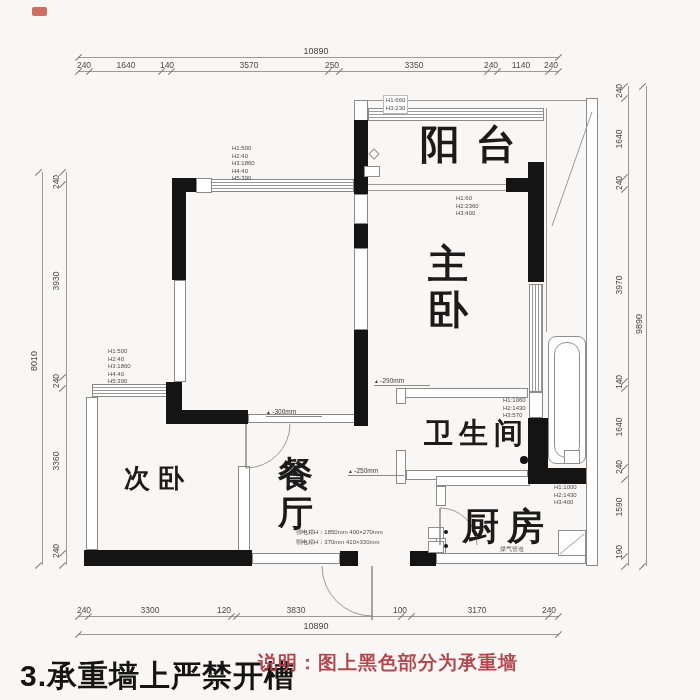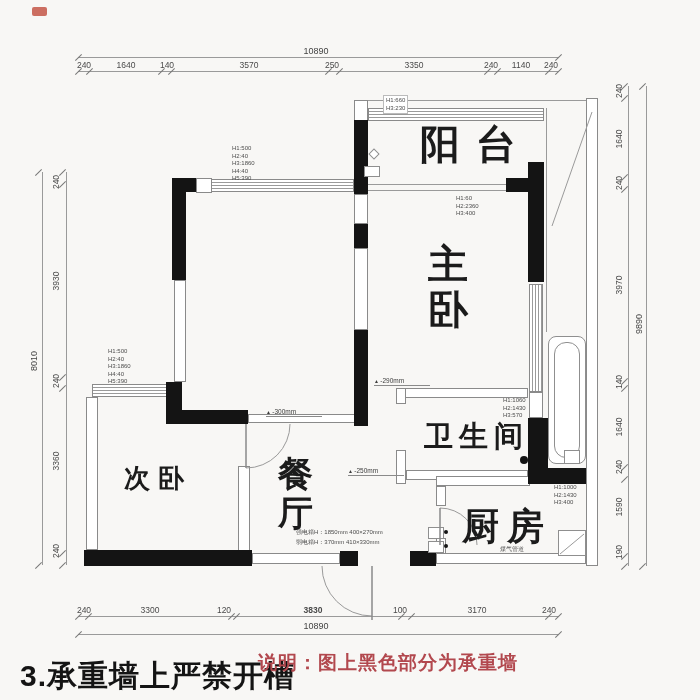--- a/index.html
+++ b/index.html
@@ -71,21 +71,21 @@
       <span class="tick" style="left: 152.6px; top: -4px;"></span>
       <span class="tick" style="left: 157.8px; top: -4px;"></span>
       <span class="tick" style="left: 323px; top: -4px;"></span>
       <span class="tick" style="left: 332.9px; top: -4px;"></span>
       <span class="tick" style="left: 469.6px; top: -4px;"></span>
       <span class="tick" style="left: 480px; top: -4px;"></span>
     </div>
   <div class="dim" style="left:64px;top:605px;">240</div>
   <div class="dim" style="left:130px;top:605px;">3300</div>
   <div class="dim" style="left:204px;top:605px;">120</div>
-  <div class="dim" style="left:293px;top:605px;font-weight:bold;">3830</div>
+  <div class="dim" style="left:276px;top:605px;">3830</div>
   <div class="dim" style="left:380px;top:605px;">100</div>
   <div class="dim" style="left:457px;top:605px;">3170</div>
   <div class="dim" style="left:529px;top:605px;">240</div>
   <div class="ln" style="left:78px;top:634px;width:480px;height:1px">
       <span class="tick" style="left: 0px; top: -4px;"></span>
       <span class="tick" style="left: 480px; top: -4px;"></span>
     </div>
   <div class="dim dimtotal" style="left:296px;top:621px;">10890</div>
 
   <div class="ln" style="left:42px;top:172px;width:1px;height:393px">
@@ -198,21 +198,21 @@
     <path d="M440,508 A37,37 0 0 1 477,545" fill="none" stroke="#9a9a9a" stroke-width="1"></path>
     <line x1="440" y1="508" x2="440" y2="545" stroke="#8a8a8a" stroke-width="1.5"></line>
     <line x1="592" y1="112" x2="552" y2="226" stroke="#9a9a9a" stroke-width="1"></line>
     <line x1="560" y1="554" x2="584" y2="534" stroke="#9a9a9a" stroke-width="1"></line>
   </svg>
 
   <div class="room" style="left:420px;top:122px;font-size:40px;letter-spacing:16px;">阳台</div>
   <div class="room vroom" style="left:428px;top:242px;font-size:40px;width:44px;">主卧</div>
   <div class="room" style="left:124px;top:464px;font-size:26px;letter-spacing:8px;">次卧</div>
   <div class="room vroom" style="left:278px;top:446px;font-size:35px;width:38px;margin-top:8px;">餐厅</div>
-  <div class="room" style="left:424px;top:420px;font-size:29px;letter-spacing:6px;">卫生间</div>
+  <div class="room" style="left:424px;top:420px;font-size:29px;letter-spacing:6px;font-family:Liberation Mono, monospace;">卫生间</div>
   <div class="room" style="left:462px;top:506px;font-size:37px;letter-spacing:8px;">厨房</div>
   <div class="smalltxt" style="left:500px;top:545px;">煤气管道</div>
 
   <div class="ann" style="left:232px;top:145px;">H1:500
 H2:40
 H3:1860
 H4:40
 H5:390</div>
   <div class="ann" style="left:108px;top:348px;">H1:500
 H2:40

